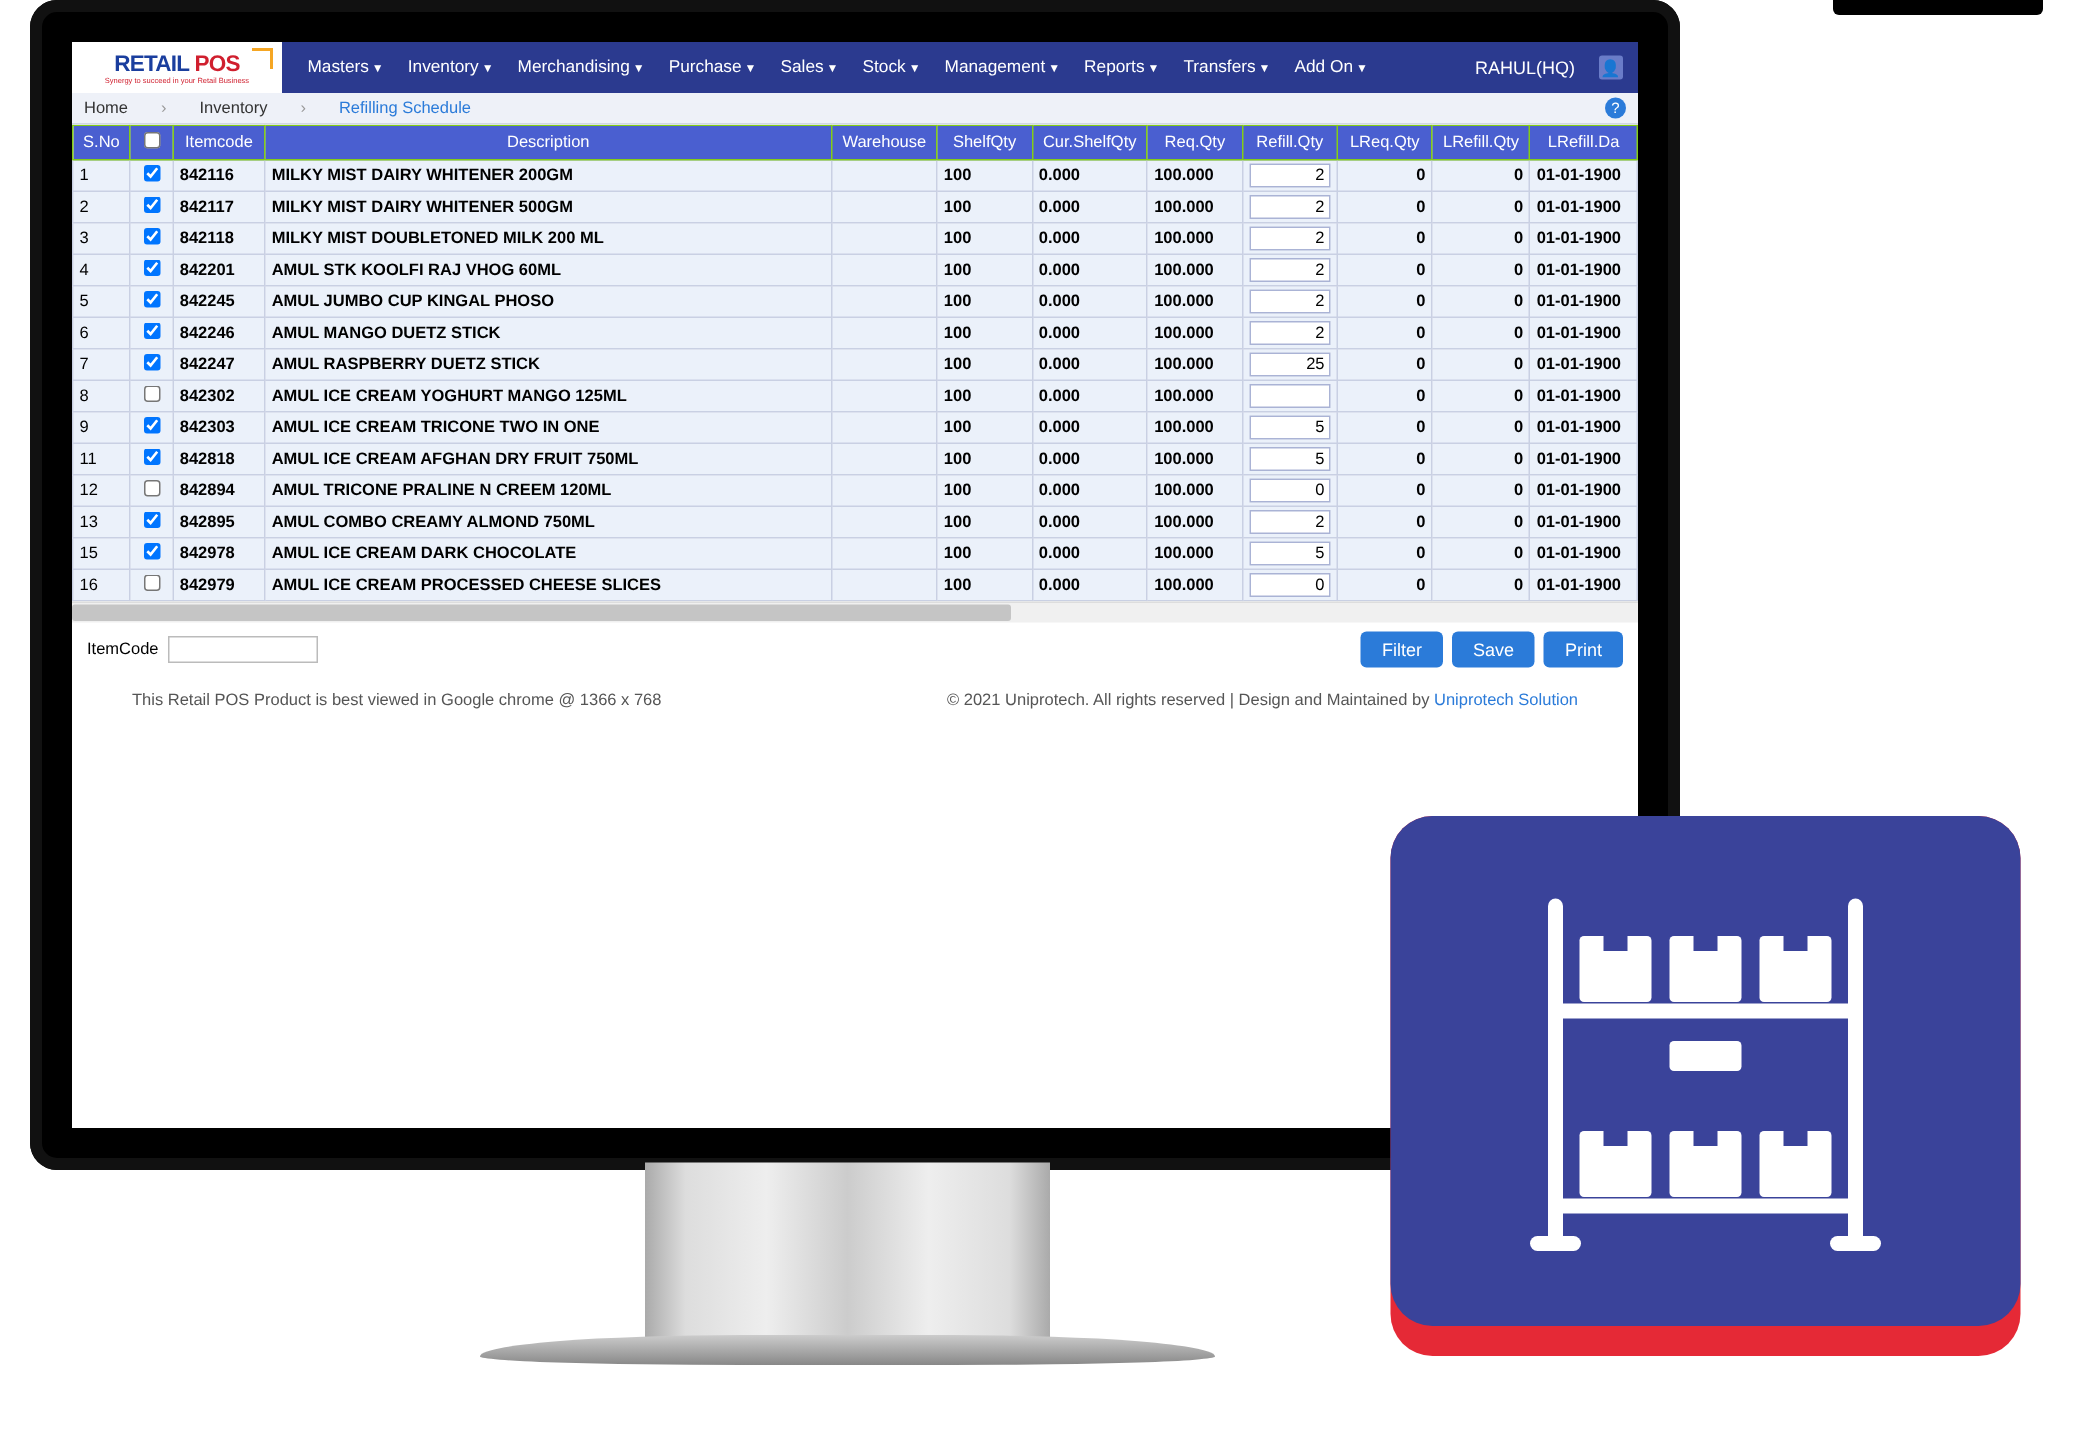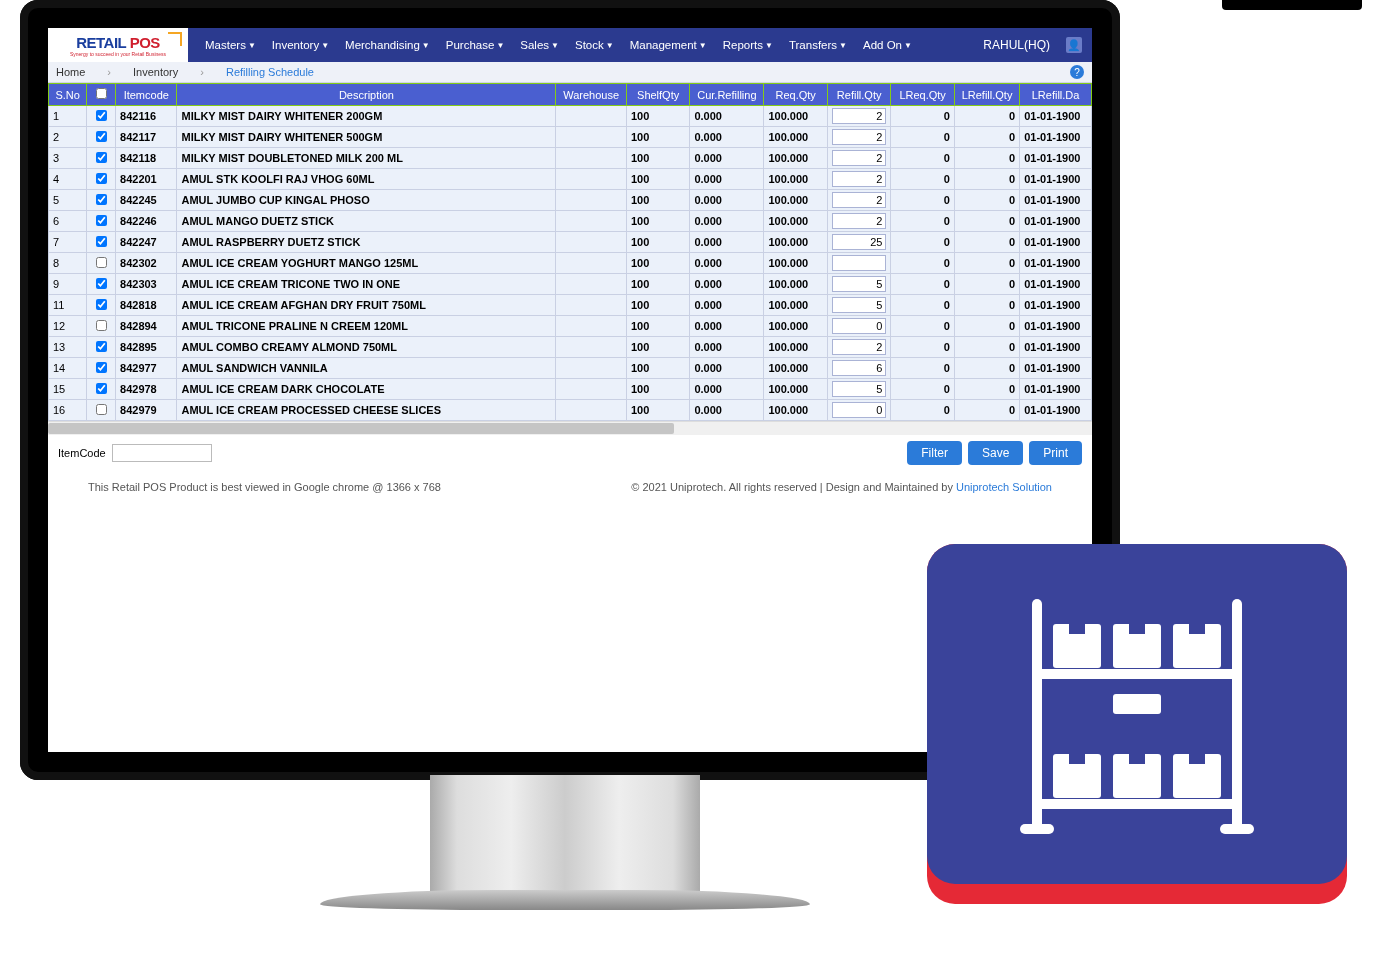--- a/index.html
+++ b/index.html
@@ -315,21 +315,21 @@
     <div class="table-wrap">
       <table>
         <thead>
             <tr id="thead-row">
               <th class="col-sno">S.No</th>
               <th class="col-check th-check"><input type="checkbox" style=""></th>
               <th class="col-code">Itemcode</th>
               <th class="col-desc">Description</th>
               <th class="col-wh">Warehouse</th>
               <th class="col-num">ShelfQty</th>
-              <th class="col-num">Cur.Refilling</th>
+              <th class="col-num">Cur.ShelfQty</th>
               <th class="col-num">Req.Qty</th>
               <th class="col-num">Refill.Qty</th>
               <th class="col-num">LReq.Qty</th>
               <th class="col-num">LRefill.Qty</th>
               <th class="col-date">LRefill.Da</th>
             </tr>
           </thead>
         <tbody id="tbody">
             <tr>
     <td>1</td>
@@ -488,34 +488,20 @@
             <tr>
     <td>13</td>
     <td class="col-check"><input type="checkbox" checked="" style=""></td>
     <td class="bold">842895</td>
     <td class="bold">AMUL COMBO CREAMY ALMOND 750ML</td>
     <td></td>
     <td class="bold">100</td>
     <td class="bold">0.000</td>
     <td class="bold">100.000</td>
     <td><input class="refill-input" value="2" style=""></td>
-    <td class="bold right">0</td>
-    <td class="bold right">0</td>
-    <td class="bold">01-01-1900</td>
-  </tr>
-            <tr>
-    <td>14</td>
-    <td class="col-check"><input type="checkbox" checked="" style=""></td>
-    <td class="bold">842977</td>
-    <td class="bold">AMUL SANDWICH VANNILA</td>
-    <td></td>
-    <td class="bold">100</td>
-    <td class="bold">0.000</td>
-    <td class="bold">100.000</td>
-    <td><input class="refill-input" value="6" style=""></td>
     <td class="bold right">0</td>
     <td class="bold right">0</td>
     <td class="bold">01-01-1900</td>
   </tr>
             <tr>
     <td>15</td>
     <td class="col-check"><input type="checkbox" checked="" style=""></td>
     <td class="bold">842978</td>
     <td class="bold">AMUL ICE CREAM DARK CHOCOLATE</td>
     <td></td>

